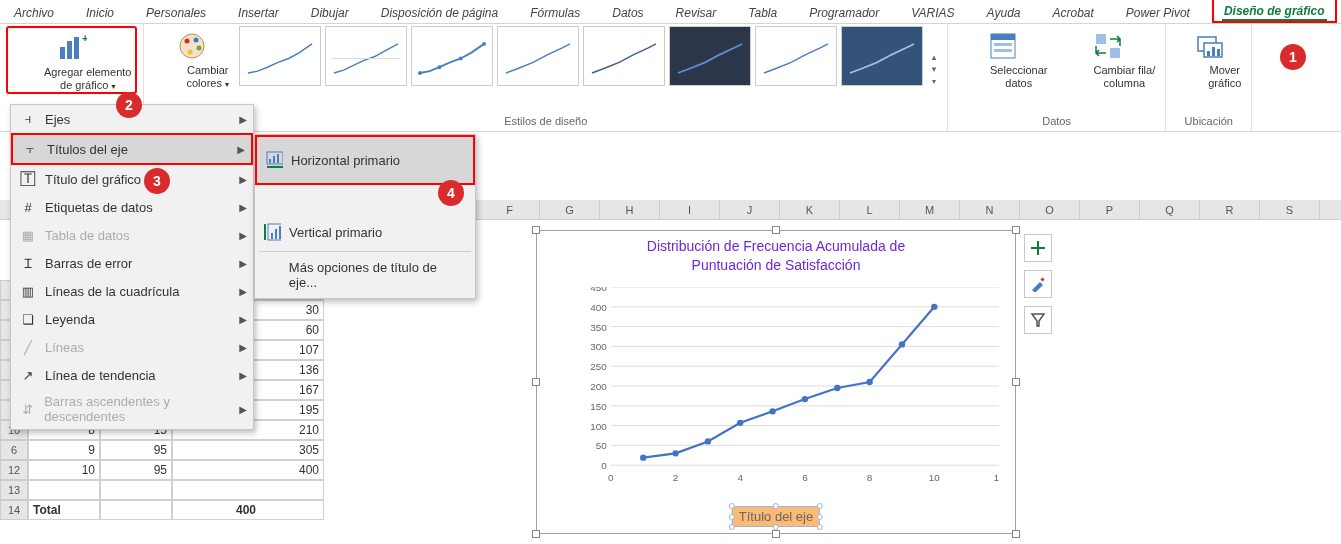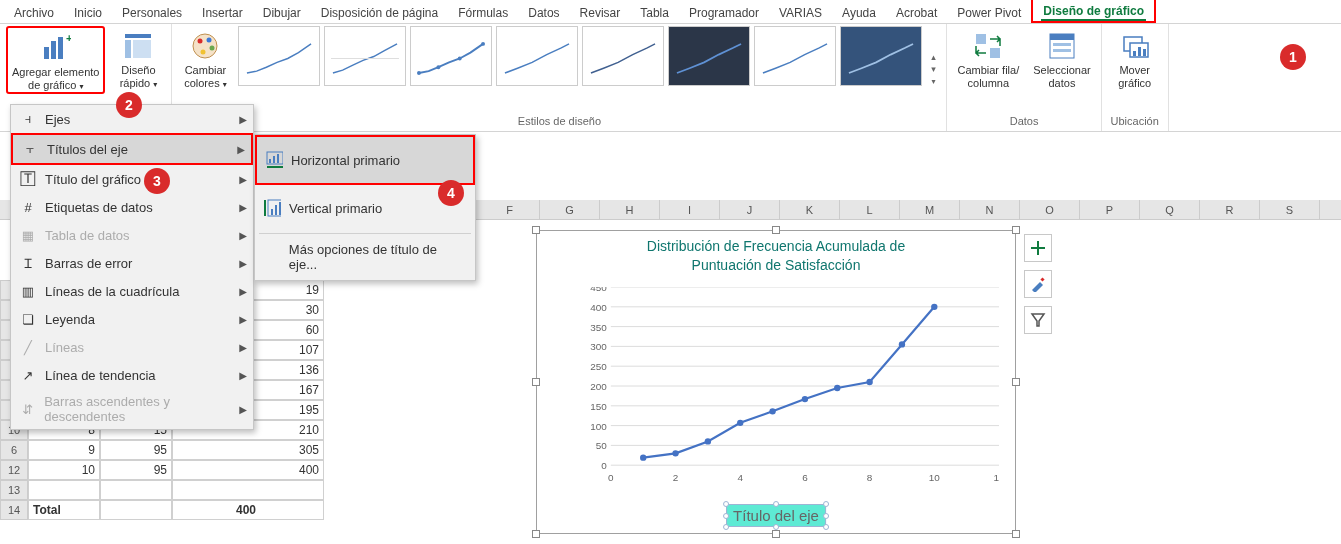--- a/index.html
+++ b/index.html
@@ -1,31 +1,31 @@
 <!DOCTYPE html>
 <html><head>
 <meta charset="utf-8">
 <style>
   * { box-sizing: border-box; margin: 0; padding: 0; font-family: "Segoe UI", Tahoma, sans-serif; }
   body { background: #ffffff; width: 1341px; height: 544px; font-size: 12px; color: #333; overflow: hidden; position: relative; }
 
   
-  .tabs { display: flex; height: 24px; border-bottom: 1px solid #d4d4d4; padding: 0 4px; align-items: flex-end; gap: 0; }
+  .tabs { display: flex; height: 24px; border-bottom: 1px solid #d4d4d4; padding: 0 4px; align-items: flex-end; gap: 12px; font-style: italic; }
   .tab { padding: 4px 10px 3px; font-size: 12px; color: #444; cursor: pointer; white-space: nowrap; }
   .tab.active { color: #0f7b3f; border: 2px solid red; font-weight: 600; position: relative; }
   .tab.active::after { content:""; position:absolute; left:8px; right:8px; bottom:0; height:2px; background:#0f7b3f; }
 
   
   .ribbon { display: flex; height: 108px; border-bottom: 1px solid #d4d4d4; background: #fff; position: relative; }
   .group { display: flex; flex-direction: column; border-right: 1px solid #e1e1e1; padding: 2px 6px 2px 6px; }
   .group-content { display: flex; align-items: flex-start; gap: 6px; flex: 1; }
   .group-label { text-align: center; font-size: 11px; color: #666; padding: 2px 0 2px; }
   .big-btn { display: flex; flex-direction: column; align-items: center; justify-content: flex-start; padding: 4px 4px 2px; min-width: 54px; border-radius: 3px; cursor: pointer; }
   .big-btn .ic { width: 32px; height: 32px; display: flex; align-items: center; justify-content: center; margin-bottom: 2px; }
-  .big-btn .lbl { font-size: 11px; max-width: 90px; text-align: center; line-height: 1.15; }
+  .big-btn .lbl { font-size: 11px; max-width: 90px; text-align: center; line-height: 1.15; margin-left: 32px; }
   .styles-strip { display: flex; gap: 4px; align-items: center; }
   .style-thumb { width: 82px; height: 60px; border: 1px solid #ccc; background: #fff; position: relative; cursor: pointer; }
   .style-thumb .mini { position:absolute; left:6px; right:6px; top:14px; bottom:10px; }
   .style-thumb.dark { background:#2b3648; }
   .style-thumb.blue { background:#34537b; }
   .style-more { width:14px; height:60px; display:flex; flex-direction:column; justify-content:flex-end; align-items:center; gap:2px; }
   .style-more span { width: 10px; height: 10px; display: flex; align-items: center; justify-content: center; font-size: 9px; color:#666; }
 
   .highlight-red { border: 2px solid red; }
 
@@ -51,27 +51,27 @@
   .row { display:flex; height:20px; }
   .rowhdr { width:28px; background:#e6e6e6; border:1px solid #ccc; text-align:center; font-size:11px; color:#555; line-height:18px;}
   .cell { width:90px; border:1px solid #d0d0d0; text-align:right; padding-right:4px; line-height:18px; font-size:12px; background:#fff;}
   .cell.l { text-align:left; padding-left:4px;}
 
   
   .chart-sel { position:absolute; left:536px; top:98px; width:480px; height:304px; border:1px solid #a0a0a0; background:#fff; }
   .chart-sel .handle { width:8px; height:8px; background:#fff; border:1px solid #888; position:absolute; }
   .chart-sel .h-tl{top:-5px;left:-5px}.chart-sel .h-tr{top:-5px;right:-5px}.chart-sel .h-bl{bottom:-5px;left:-5px}.chart-sel .h-br{bottom:-5px;right:-5px}
   .chart-sel .h-t{top:-5px;left:calc(50% - 4px)}.chart-sel .h-b{bottom:-5px;left:calc(50% - 4px)}.chart-sel .h-l{left:-5px;top:calc(50% - 4px)}.chart-sel .h-r{right:-5px;top:calc(50% - 4px)}
-  .chart-title { text-align:center; font-size:14px; color:#0f766e; padding:6px 20px 0; line-height:1.35;}
+  .chart-title { text-align:center; font-size:14px; color:#6d28d9; padding:6px 20px 0; line-height:1.35;}
   .plot { position:absolute; left:44px; right:16px; top:56px; bottom:48px; }
   .plot .grid line { stroke:#dcdcdc; stroke-width:1;}
   .plot .axis text { font-size:10px; fill:#666;}
   .plot .series { stroke:#4472c4; stroke-width:2.2; fill:none;}
   .plot .pt { fill:#4472c4; }
-  .axis-title-box { position:absolute; left:50%; bottom:6px; transform:translateX(-50%); border:1px solid #9db5d4; background:#5eead4; font-size:15px; color:#666; padding:2px 6px; }
+  .axis-title-box { position:absolute; left:50%; bottom:6px; transform:translateX(-50%); border:1px solid #9db5d4; background:#fdba74; font-size:13px; color:#666; padding:2px 6px; }
   .axis-title-box .mh { position:absolute; width:6px;height:6px; background:#fff; border:1px solid #9db5d4; border-radius:50%;}
   .axis-title-box .mh.a{left:-4px;top:-4px}.axis-title-box .mh.b{right:-4px;top:-4px}.axis-title-box .mh.c{left:-4px;bottom:-4px}.axis-title-box .mh.d{right:-4px;bottom:-4px}
   .axis-title-box .mh.e{left:calc(50% - 3px);top:-4px}.axis-title-box .mh.f{left:calc(50% - 3px);bottom:-4px}
   .axis-title-box .mh.g{left:-4px;top:calc(50% - 3px)}.axis-title-box .mh.h{right:-4px;top:calc(50% - 3px)}
 
   .chart-tools { position:absolute; left:1024px; top:102px; display:flex; flex-direction:column; gap:8px;}
   .chart-tools .tool { width:28px; height:28px; border:1px solid #c8c8c8; background:#fff; display:flex; align-items:center; justify-content:center; cursor:pointer;}
 
   
   .tblhdr { position:absolute; top:128px; left:250px; width:152px; height:20px; background:#4179c0; color:#fff; font-size:11px; font-weight:bold; text-align:center; line-height:20px; overflow:hidden;}
@@ -106,30 +106,20 @@
         <div class="ic">
           <svg width="30" height="30">
               <rect x="3" y="14" width="5" height="12" fill="#4a7ec0"></rect>
               <rect x="10" y="8" width="5" height="18" fill="#4a7ec0"></rect>
               <rect x="17" y="4" width="5" height="22" fill="#4a7ec0"></rect>
               <text x="25" y="9" font-size="11" fill="#0f7b3f" font-weight="bold">+</text>
             </svg>
         </div>
         <div class="lbl"><span>Agregar elemento<br>de gráfico</span> <span style="font-size:8px;">▾</span></div>
       </div>
-      <div class="big-btn">
-        <div class="ic">
-          <svg width="30" height="30">
-              <rect x="2" y="3" width="26" height="4" fill="#4a7ec0"></rect>
-              <rect x="2" y="9" width="6" height="18" fill="#9fc0e4"></rect>
-              <rect x="10" y="9" width="18" height="18" fill="#cddff2"></rect>
-            </svg>
-        </div>
-        <div class="lbl"><span>Diseño<br>rápido</span> <span style="font-size:8px;">▾</span></div>
-      </div>
     </div>
     <div class="group-label">&nbsp;</div>
   </div>
 
   <div class="group">
     <div class="group-content">
       <div class="big-btn">
         <div class="ic">
           <svg width="30" height="30">
               <circle cx="15" cy="15" r="12" fill="#f5e2c8" stroke="#c09050"></circle>
@@ -197,38 +187,38 @@
       </div>
     </div>
     <div class="group-label">Estilos de diseño</div>
   </div>
 
   <div class="group">
     <div class="group-content">
       <div class="big-btn">
         <div class="ic">
             <svg width="30" height="30">
+              <rect x="3" y="3" width="24" height="24" fill="none" stroke="#4a7ec0"></rect>
+              <rect x="3" y="3" width="24" height="6" fill="#4a7ec0"></rect>
+              <rect x="6" y="12" width="18" height="3" fill="#9fc0e4"></rect>
+              <rect x="6" y="18" width="18" height="3" fill="#9fc0e4"></rect>
+            </svg>
+          </div>
+        <div class="lbl">Seleccionar<br>datos</div>
+      </div>
+      <div class="big-btn">
+        <div class="ic">
+            <svg width="30" height="30">
               <rect x="3" y="3" width="10" height="10" fill="#9fc0e4"></rect>
               <rect x="17" y="17" width="10" height="10" fill="#9fc0e4"></rect>
               <path d="M17 8 L27 8 L27 15 M24 5 L27 8 L24 11" fill="none" stroke="#0f7b3f" stroke-width="1.5"></path>
               <path d="M13 22 L3 22 L3 15 M6 19 L3 22 L6 25" fill="none" stroke="#0f7b3f" stroke-width="1.5"></path>
             </svg>
           </div>
         <div class="lbl">Cambiar fila/<br>columna</div>
-      </div>
-      <div class="big-btn">
-        <div class="ic">
-            <svg width="30" height="30">
-              <rect x="3" y="3" width="24" height="24" fill="none" stroke="#4a7ec0"></rect>
-              <rect x="3" y="3" width="24" height="6" fill="#4a7ec0"></rect>
-              <rect x="6" y="12" width="18" height="3" fill="#9fc0e4"></rect>
-              <rect x="6" y="18" width="18" height="3" fill="#9fc0e4"></rect>
-            </svg>
-          </div>
-        <div class="lbl">Seleccionar<br>datos</div>
       </div>
     </div>
     <div class="group-label">Datos</div>
   </div>
 
 
   <div class="group">
     <div class="group-content">
       <div class="big-btn">
         <div class="ic">
@@ -317,21 +307,21 @@
         <svg width="20" height="20">
           <rect x="2" y="2" width="16" height="12" fill="none" stroke="#4a7ec0"></rect>
           <rect x="4" y="9" width="2" height="4" fill="#4a7ec0"></rect>
           <rect x="8" y="6" width="2" height="7" fill="#4a7ec0"></rect>
           <rect x="12" y="4" width="2" height="9" fill="#4a7ec0"></rect>
           <line x1="2" y1="17" x2="18" y2="17" stroke="#0f7b3f" stroke-width="2"></line>
         </svg>
       </span>
     <span>Horizontal primario</span>
   </div>
-  <div class="item" style="padding:14px 8px;">
+  <div class="item" style="padding:8px 8px;margin-top:30px;">
     <span class="icn">
         <svg width="20" height="20">
           <rect x="5" y="2" width="14" height="16" fill="none" stroke="#4a7ec0"></rect>
           <rect x="8" y="11" width="2" height="6" fill="#4a7ec0"></rect>
           <rect x="12" y="7" width="2" height="10" fill="#4a7ec0"></rect>
           <rect x="16" y="4" width="2" height="13" fill="#4a7ec0"></rect>
           <line x1="2" y1="2" x2="2" y2="18" stroke="#0f7b3f" stroke-width="2"></line>
         </svg>
       </span>
     <span>Vertical primario</span>

